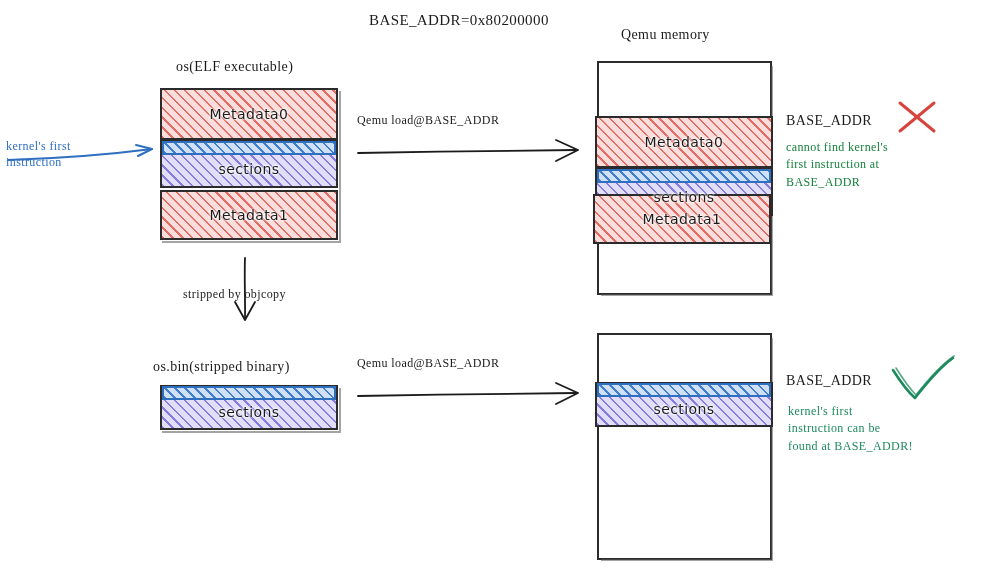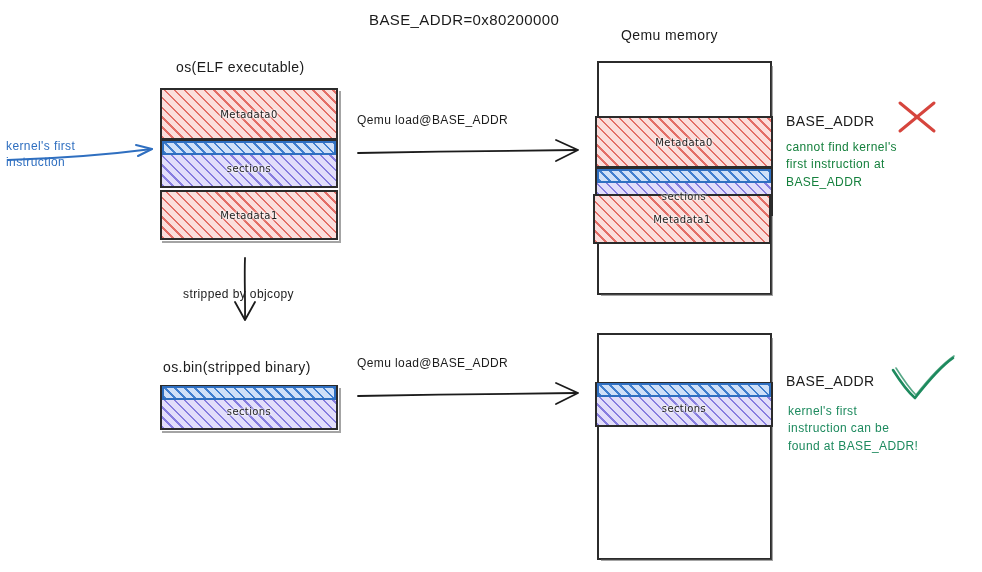--- a/index.html
+++ b/index.html
@@ -13,21 +13,21 @@
     position: relative;
     overflow: hidden;
     font-family: "DejaVu Sans", sans-serif;
     color: #1b1b1b;
   }
 
   
   .node { position: absolute; }
 
   .hand {
-    font-family: Liberation Sans, sans-serif;
+    font-family: Liberation Serif, serif;
     font-size: 14px;
     letter-spacing: 0.4px;
     color: #1b1b1b;
     white-space: pre;
     line-height: 1.35;
   }
   .hand.sm  { font-size: 12px; }
   .hand.lg  { font-size: 15px; }
 
   .ink-blue  { color: #2f6fc0; }
@@ -55,21 +55,21 @@
     position: absolute;
     box-sizing: border-box;
     border: 2px solid #2b2b2b;
     display: flex;
     align-items: center;
     justify-content: center;
   }
   .block .lbl {
     position: relative;
     z-index: 3;
-    font-size: 10px;
+    font-size: 14px;
     letter-spacing: .4px;
     color: #1b1b1b;
     text-shadow: 0 0 3px #fff, 0 0 3px #fff, 0 0 2px #fff;
   }
 
   
   .hatch-red {
     background-color: #fbdedc;
     background-image: repeating-linear-gradient(
         45deg,
@@ -129,21 +129,21 @@
 
 <div class="block hatch-red" style="left:160px; top:190px; width:178px; height:50px;">
   <span class="lbl">Metadata1</span>
 </div>
 
 <div class="node hand sm ink-blue" style="left:6px; top:138px; white-space:pre;">kernel's first
 instruction</div>
 
 <div class="node hand sm" style="left:183px; top:286px;">stripped by objcopy</div>
 
-<div class="node hand" style="left:163px; top:358px;">os.bin(stripped binary)</div>
+<div class="node hand" style="left:153px; top:358px;">os.bin(stripped binary)</div>
 
 <div class="block hatch-purple" style="left:160px; top:385px; width:178px; height:45px;">
   <span class="lbl" style="margin-top:8px;">sections</span>
 </div>
 <div class="block hatch-blue strip" style="left:162px; top:386px; width:174px; height:14px;">
   <span class="lbl"></span>
 </div>
 <div class="frame shadow" style="left:160px; top:385px; width:178px; height:45px; border:none;"></div>
 
 <div class="node hand sm" style="left:357px; top:112px;">Qemu load@BASE_ADDR</div>

